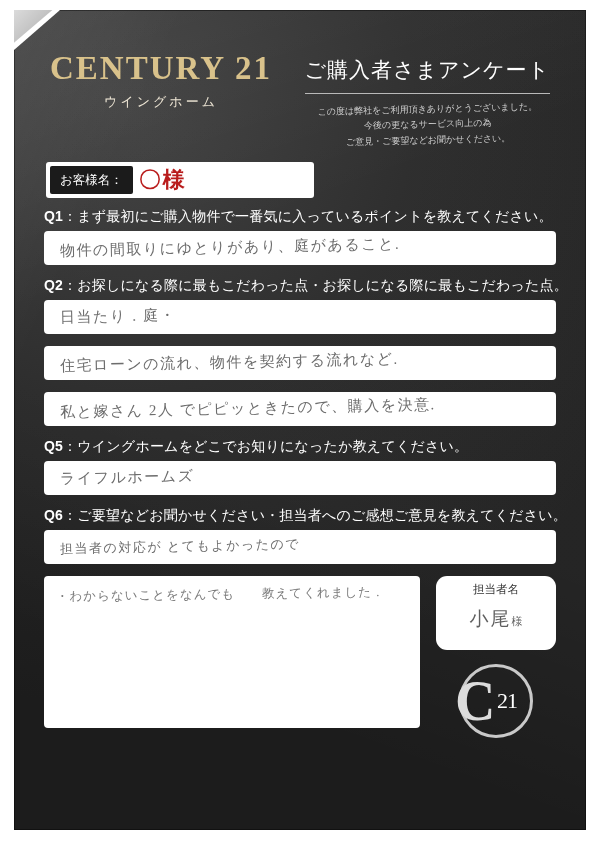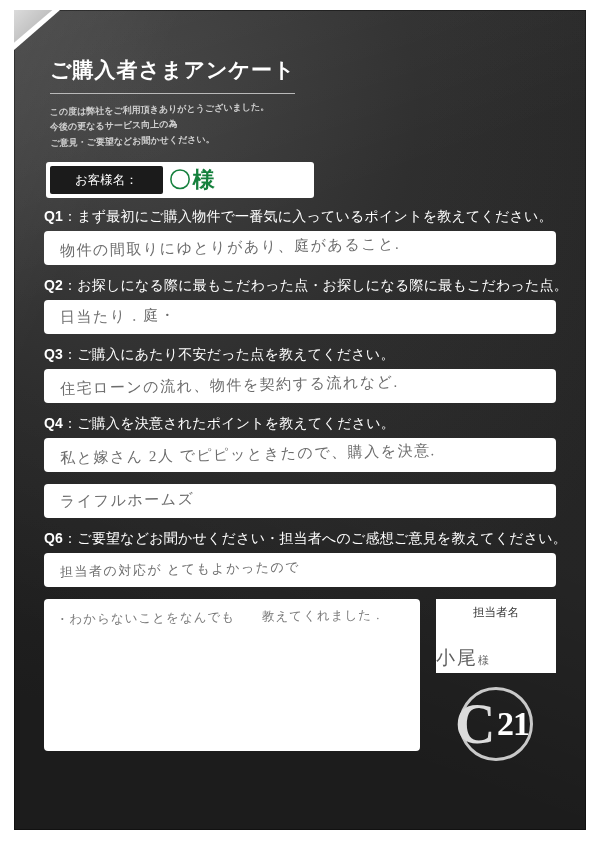--- a/index.html
+++ b/index.html
@@ -88,24 +88,23 @@
     line-height: 1;
     white-space: nowrap;
   }
   .brand-sub {
     color: #efe7d6;
     font-size: 13px;
     letter-spacing: 3px;
     margin-top: 8px;
   }
   .title-block {
-    text-align: left;
+    text-align: center;
     padding-top: 10px;
     padding-right: 4px;
-    font-weight: bold;
   }
   .title-main {
     color: #ffffff;
     font-size: 21px;
     letter-spacing: 1px;
     white-space: nowrap;
   }
   .title-rule {
     height: 1px;
     background: #b9b9b9;
@@ -126,30 +125,30 @@
     width: 268px;
     background: #ffffff;
     border-radius: 3px;
     height: 36px;
     overflow: hidden;
   }
   .cust-label {
     background: #1b1b1b;
     color: #ffffff;
     font-size: 12.5px;
-    padding: 0 25px;
+    padding: 0 10px;
     height: 28px;
     line-height: 28px;
     margin: 4px 6px 4px 4px;
     border-radius: 2px;
     white-space: nowrap;
   }
   .cust-value {
     font-family: Liberation Mono, monospace;
-    color: #15803d;
+    color: #b91c1c;
     font-size: 22px;
     font-weight: bold;
     letter-spacing: 2px;
   }
 
   
   .qwrap { margin-top: 10px; }
   .q-label {
     color: #ffffff;
     font-size: 14px;
@@ -206,38 +205,39 @@
     white-space: nowrap;
   }
   .staff-col {
     width: 120px;
     display: flex;
     flex-direction: column;
     align-items: center;
   }
   .staff-box {
     background: #ffffff;
-    border-radius: 0;
+    border-radius: 11px;
     width: 100%;
     height: 74px;
     position: relative;
     overflow: hidden;
   }
   .staff-label {
     position: absolute;
     top: 6px;
     left: 0; right: 0;
     text-align: center;
     color: #333;
     font-size: 11.5px;
   }
   .staff-name {
     position: absolute;
-    bottom: 2px;
+    bottom: 18px;
     left: 0; right: 0;
+    text-align: center;
     color: #5f5f5f;
     font-family: Liberation Sans, sans-serif;
     font-size: 19px;
     letter-spacing: 2px;
   }
   .staff-name .suffix {
     font-size: 11px;
     letter-spacing: 0;
   }
 
@@ -260,42 +260,46 @@
     top: 50%;
     transform: translateY(-50%);
     color: #dcdcdc;
     font-family: "Liberation Serif", serif;
     font-size: 56px;
     font-weight: bold;
     line-height: 1;
   }
   .emblem .n {
     position: absolute;
-    right: 4px;
+    right: 16px;
     top: 50%;
     transform: translateY(-50%);
     color: #ffffff;
     font-family: "Liberation Serif", serif;
-    font-size: 34px;
-    font-weight: bold;
+    font-size: 22px;
+    font-weight: normal;
     line-height: 1;
     letter-spacing: -1px;
   }
 </style>
 </head>
 <body>
 
 <div class="page">
   <div class="sheet">
     <div class="corner-fold"></div>
     <div class="corner-fold2"></div>
 
     <div class="inner">
 
       <div class="header">
+        <div class="brand">
+          <div class="brand-name">CENTURY 21</div>
+          <div class="brand-sub">ウイングホーム</div>
+        </div>
         <div class="title-block">
           <div class="title-main">ご購入者さまアンケート</div>
           <div class="title-rule"></div>
           <div class="title-note">
             <div>この度は弊社をご利用頂きありがとうございました。</div>
             <div>今後の更なるサービス向上の為</div>
             <div>ご意見・ご要望などお聞かせください。</div>
           </div>
         </div>
       </div>
@@ -317,38 +321,35 @@
       <div>
         <div class="q-label">
           <span class="q-num">Q2</span><span>：お探しになる際に最もこだわった点・お探しになる際に最もこだわった点。</span>
         </div>
         <div class="answer-box">
           <div class="hand">日当たり．庭・</div>
         </div>
       </div>
 
       <div>
+        <div class="answer-box">
+          <div class="hand">住宅ローンの流れ、物件を契約する流れなど.</div>
+        </div>
+      </div>
+
+      <div>
+        <div class="answer-box">
+          <div class="hand">私と嫁さん 2人 でピピッときたので、購入を決意.</div>
+        </div>
+      </div>
+
+      <div>
         <div class="q-label">
-          <span class="q-num">Q3</span><span>：ご購入にあたり不安だった点を教えてください。</span>
-        </div>
-        <div class="answer-box">
-          <div class="hand">住宅ローンの流れ、物件を契約する流れなど.</div>
-        </div>
-      </div>
-
-      <div>
-        <div class="q-label">
-          <span class="q-num">Q4</span><span>：ご購入を決意されたポイントを教えてください。</span>
-        </div>
-        <div class="answer-box">
-          <div class="hand">私と嫁さん 2人 でピピッときたので、購入を決意.</div>
-        </div>
-      </div>
-
-      <div>
+          <span class="q-num">Q5</span><span>：ウイングホームをどこでお知りになったか教えてください。</span>
+        </div>
         <div class="answer-box">
           <div class="hand">ライフルホームズ</div>
         </div>
       </div>
 
       <div>
         <div class="q-label">
           <span class="q-num">Q6</span><span>：ご要望などお聞かせください・担当者へのご感想ご意見を教えてください。</span>
         </div>
         <div class="answer-box">

